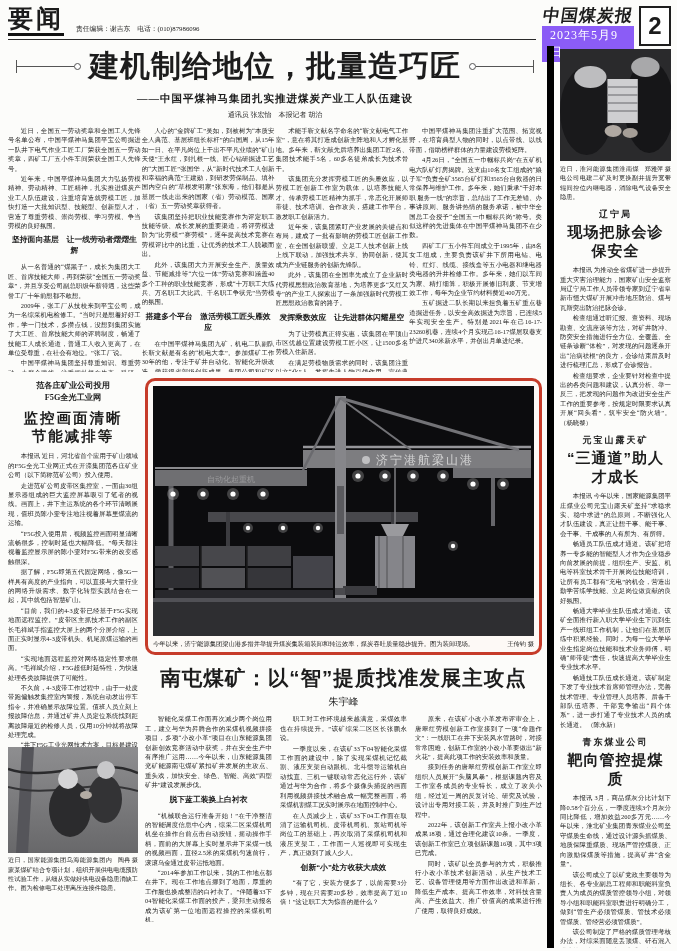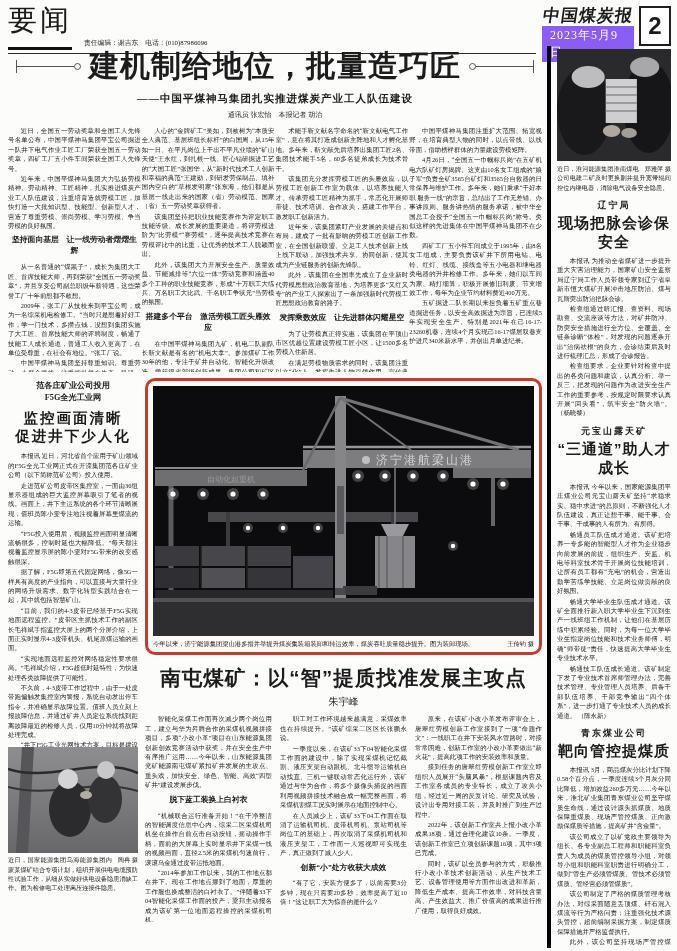--- a/index.html
+++ b/index.html
@@ -1,34 +1,34 @@
 <!DOCTYPE html>
 <html><head>
 <meta charset="utf-8">
 <style>
   html,body{margin:0;padding:0;background:#e8e8e6;}
   .page{width:677px;height:951px;background:#fcfcfa;position:relative;overflow:hidden;
         color:#1c1c1c;font-family:"Liberation Serif","DejaVu Serif",serif;margin:0 auto;}
   
   .header-row{display:flex;align-items:flex-start;padding:6px 6px 0 8px;height:46px;box-sizing:border-box;}
   .header-left{width:528px;display:flex;align-items:flex-end;border-bottom:1.5px solid #2a2a2a;padding-bottom:3px;}
-  .section-label{font-family:"Liberation Sans","DejaVu Sans",sans-serif;font-weight:normal;font-size:29px;
-                 line-height:1;border-bottom:3.5px solid #111;padding-bottom:12px;letter-spacing:3px;}
+  .section-label{font-family:"Liberation Sans","DejaVu Sans",sans-serif;font-weight:bold;font-size:25px;
+                 line-height:1;border-bottom:3.5px solid #111;padding-bottom:2px;letter-spacing:3px;}
   .editor-line{font-size:6.8px;margin:0 0 2px 12px;color:#222;}
   .masthead-block{flex:1;display:flex;align-items:flex-start;justify-content:flex-end;padding-left:6px;}
   .masthead-col{display:flex;flex-direction:column;align-items:center;}
   .masthead-name{font-family:"DejaVu Serif","Liberation Serif",serif;font-weight:bold;font-size:17px;
                  transform:skewX(-8deg);letter-spacing:1px;line-height:1.1;}
   .date-bar{background:#8b5cf6;color:#fff;font-size:12px;padding:1px 8px;margin-top:1px;letter-spacing:1px;}
   .page-num-box{width:30px;height:36px;border:2.5px solid #1e1e1e;background:#fff;display:flex;align-items:center;
                 justify-content:center;font-family:"Liberation Sans",sans-serif;font-size:24px;font-weight:bold;margin-left:5px;}
   
   .content-row{display:flex;padding:0 6px 0 8px;box-sizing:border-box;}
   .left-main{width:534px;flex:none;}
-  .sidebar{flex:1;border-left:4px solid #000000;margin-left:5px;padding:3px 0 0 6px;height:899px;overflow:hidden;}
+  .sidebar{flex:1;border-left:7px solid #000000;margin-left:5px;padding:3px 0 0 6px;height:899px;overflow:hidden;}
   
   .headline-row{display:flex;align-items:center;}
   .flourish{flex:1;display:flex;align-items:center;margin:0 8px;}
   .flourish .line{flex:1;height:1px;background:#555;}
   .flourish .dot{width:5px;height:5px;border:1px solid #555;border-radius:50%;background:#fff;flex:none;}
   .flourish .tick{width:1px;height:13px;background:#555;flex:none;}
   .lead-headline{font-family:"Liberation Sans","DejaVu Sans",sans-serif;font-size:30px;font-weight:bold;
                  margin:0;letter-spacing:1px;white-space:nowrap;}
   .lead-subtitle{text-align:center;font-size:10.5px;font-weight:bold;margin-top:5px;letter-spacing:1px;}
   .lead-byline{text-align:center;font-size:7px;margin-top:4px;color:#222;}
@@ -139,21 +139,21 @@
 
       <div class="bottom-row">
 
         <div class="news-col-left">
           <div class="kicker2line">
             <div>范各庄矿业公司投用</div>
             <div>F5G全光工业网</div>
           </div>
           <h2 class="left-headline">
             <div>监控画面清晰</div>
-            <div>促进井下少人化</div>
+            <div>节能减排等</div>
           </h2>
           <div class="left-body">
               <p class="para">本报讯 近日，河北省首个应用于矿山领域的F5G全光工业网正式在开滦集团范各庄矿业公司（以下简称范矿公司）投入使用。</p>
               <p class="para">走进范矿公司皮带区集控室，一面由36组显示器组成的巨大监控屏幕吸引了笔者的视线。画面上，井下主运系统的各个环节清晰展现，值班员陈小雯专注地注视着屏幕里煤流的运输。</p>
               <p class="para">“F5G投入使用后，视频监控画面明显清晰流畅很多，控制时延也大幅降低。”每天都注视着监控显示屏的陈小雯对F5G带来的改变感触很深。</p>
               <p class="para">据了解，F5G即第五代固定网络，像5G一样具有高度的产业指向，可以直接与大量行业的网络升级需求、数字化转型实践结合在一起，其中就包括智慧矿山。</p>
               <p class="para">“目前，我们的4-3皮带已经基于F5G实现地面远程监控。”皮带区主抓技术工作的副区长毛祥斌手指监控大屏上的两个分屏介绍，上面正实时显示4-3皮带机头、机尾原煤运输的画面。</p>
               <p class="para">“实现地面远程监控对网络稳定性要求很高。”毛祥斌介绍，F5G超低时延特性，为快速处理各类故障提供了可能性。</p>
               <p class="para">不久前，4-3皮带工作过程中，由于一处皮带跑偏触发集控室内警报，系统自动发出停车指令，并准确显示故障位置。值班人员立刻上报故障信息，并通过矿井人员定位系统找到距离故障最近的检修人员，仅用10分钟就将故障处理完成。</p>
               <p class="para">“井下F5G工业光网技术方案，目标是建设一张统一规划、信息共享、维护方便、可靠性高的信息化网络，促进井下少人化、无人化、智能化生产。”范矿公司机电副总经理杨文涛说。 （刘月 闫丽娜）</p>

